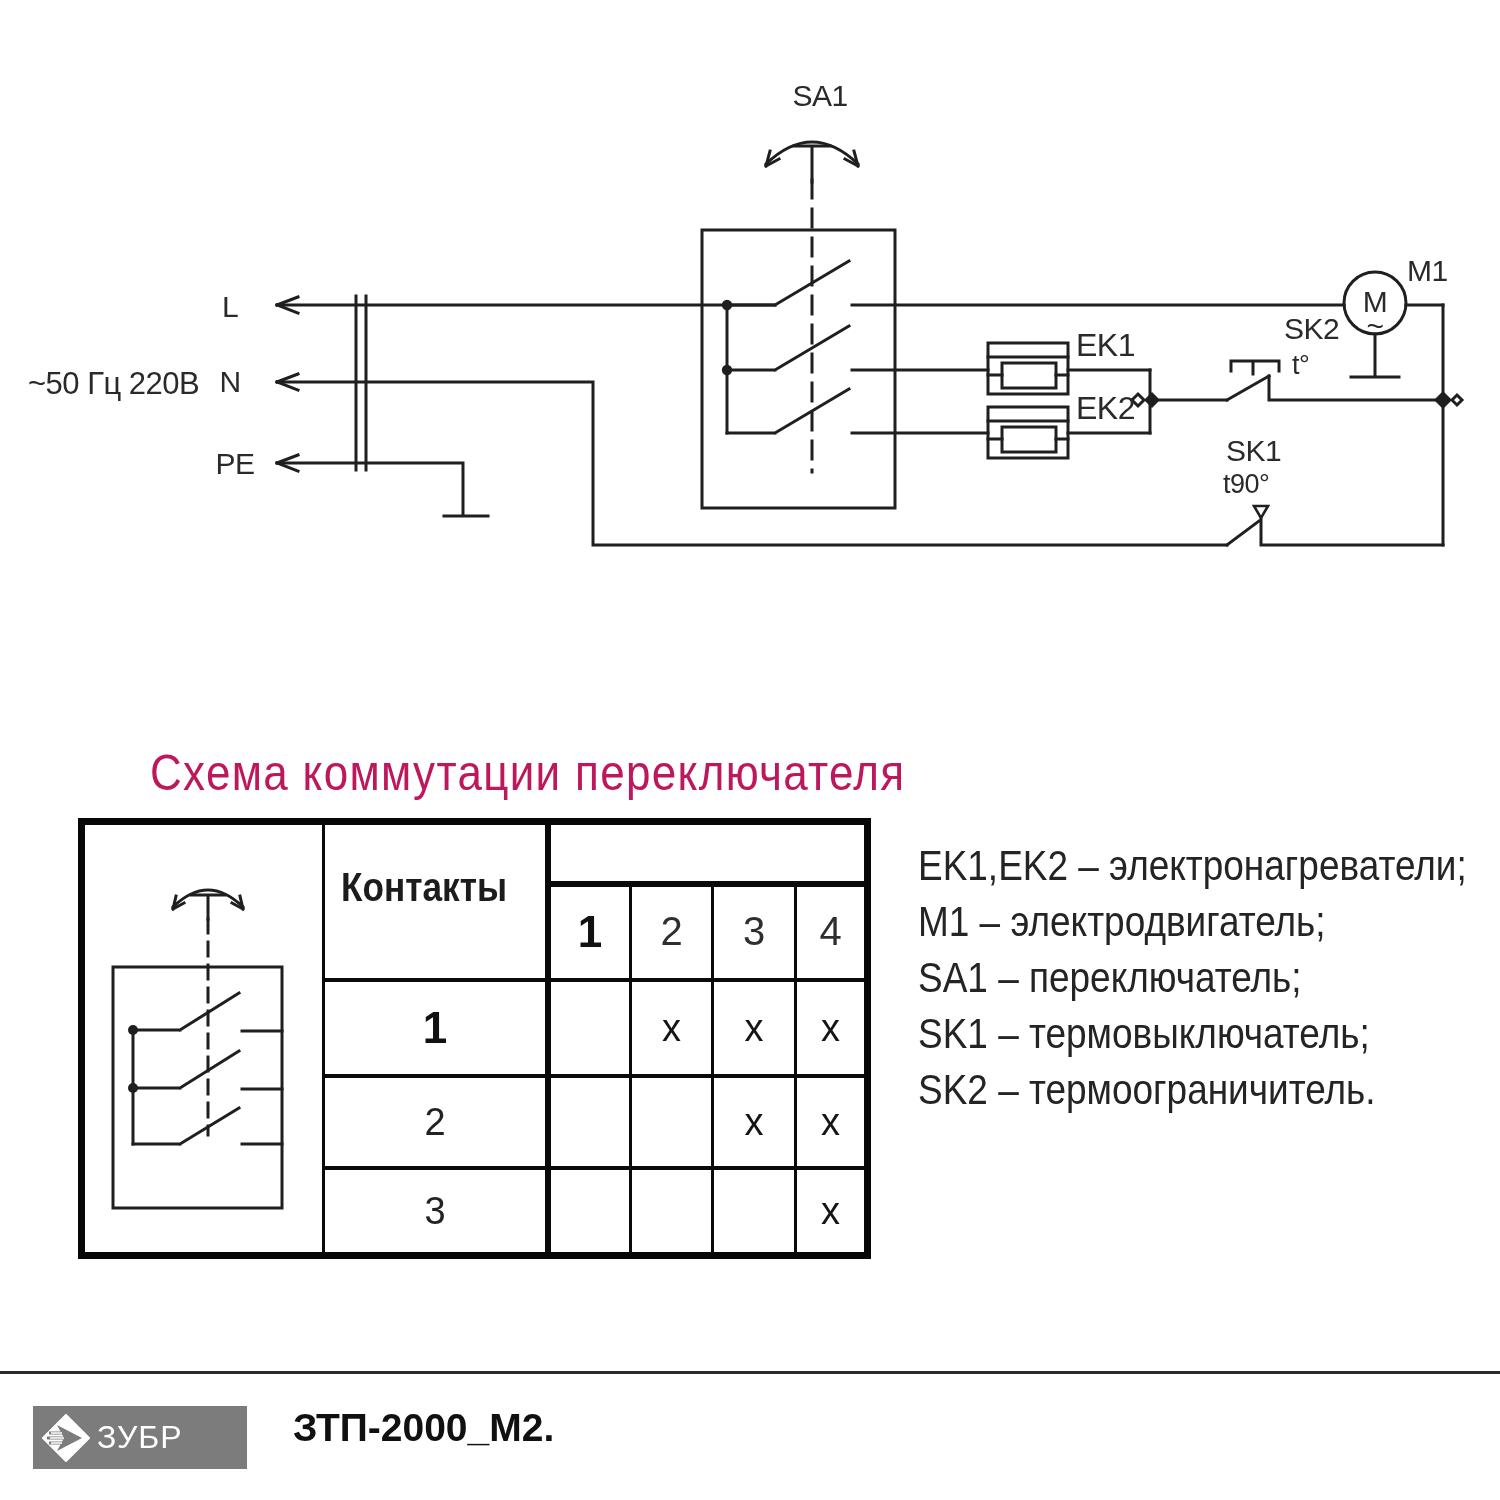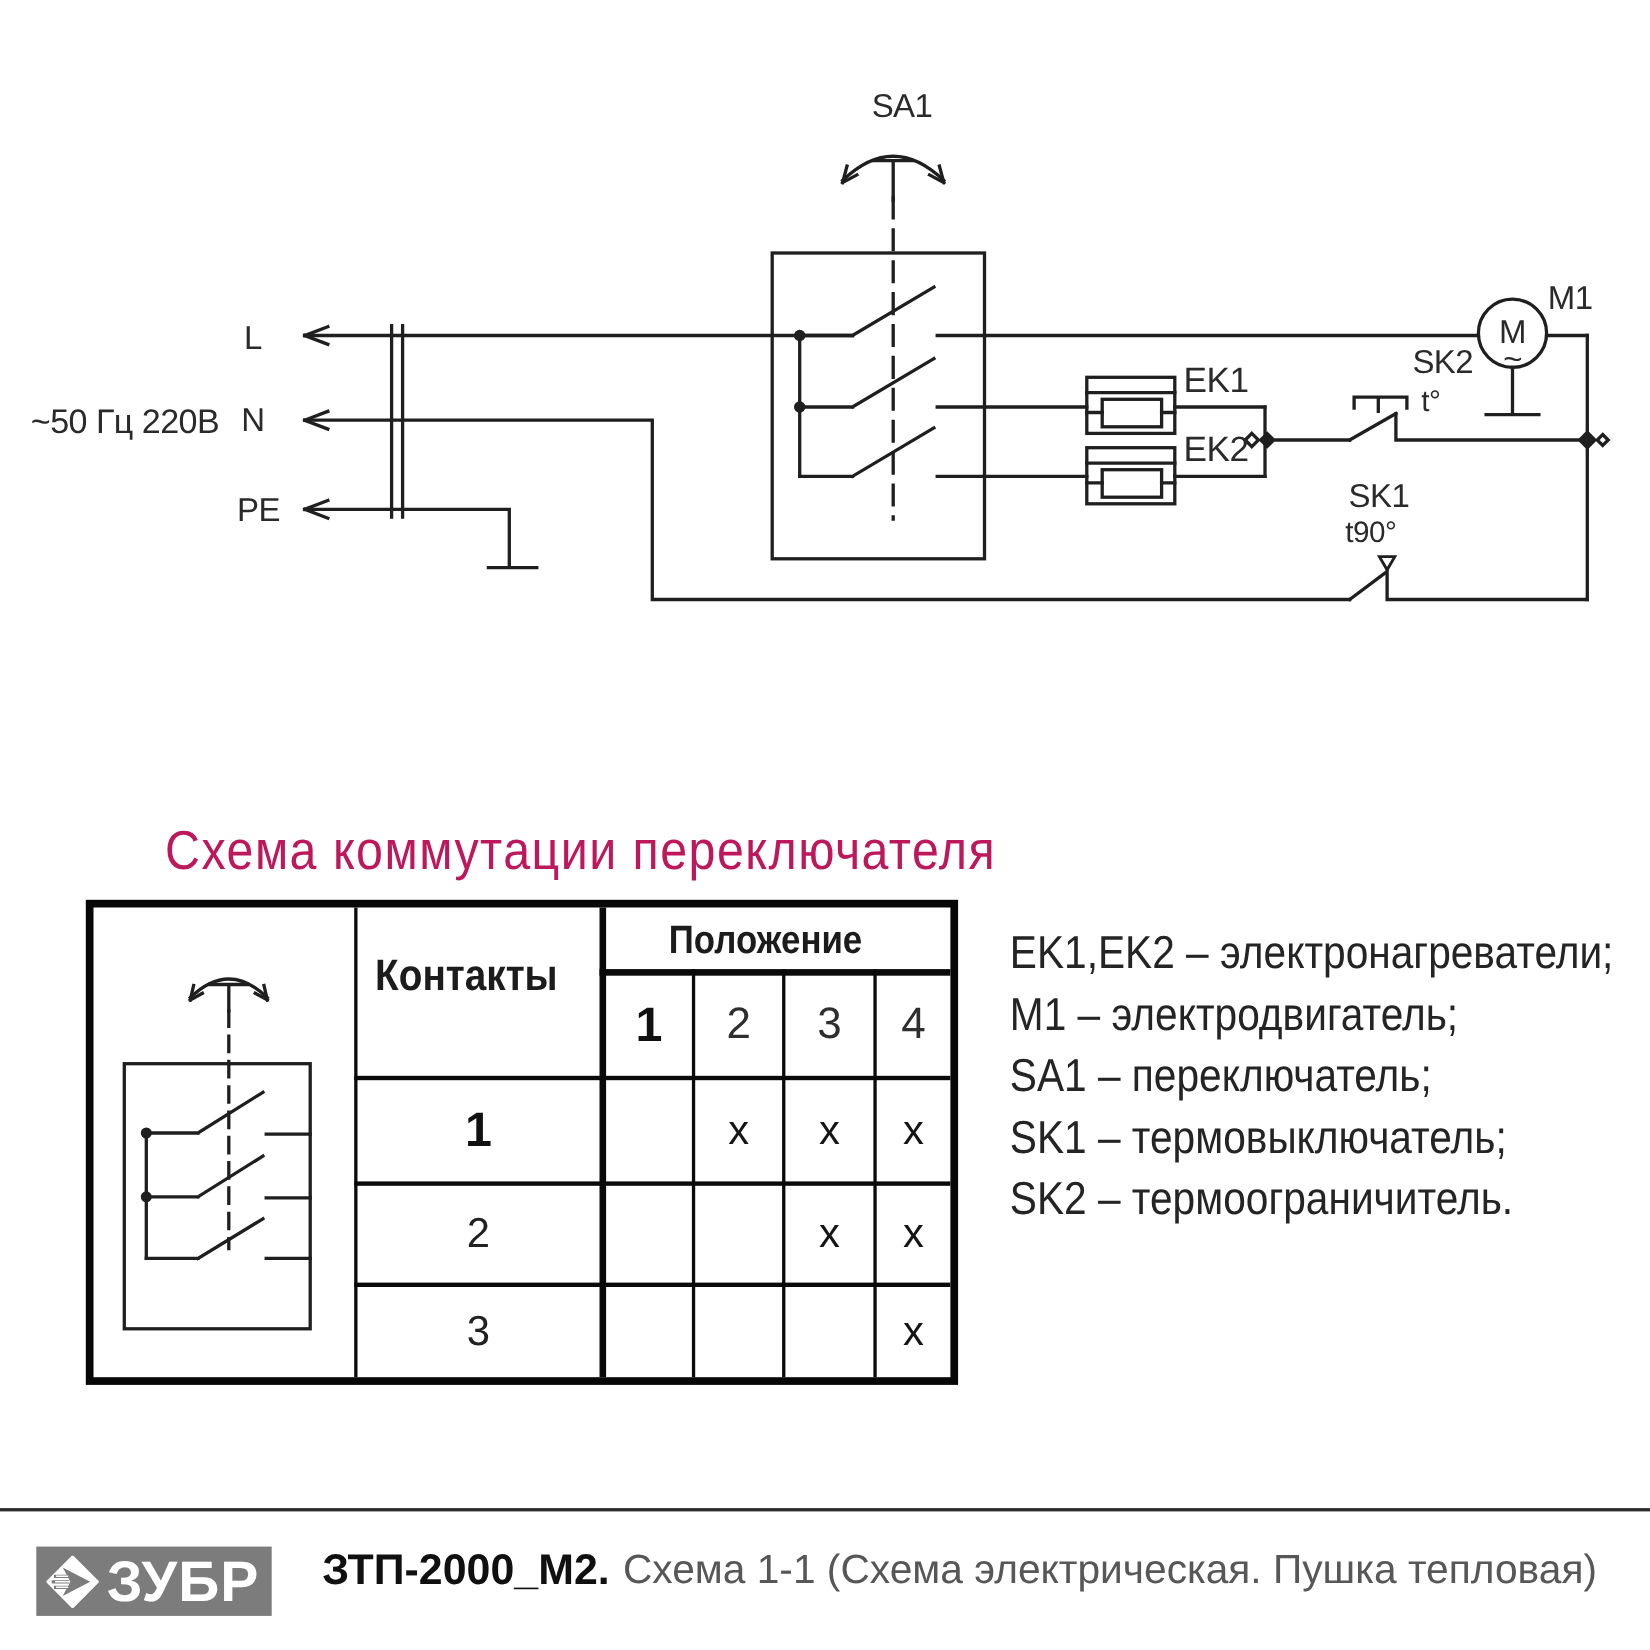--- a/index.html
+++ b/index.html
@@ -24,21 +24,21 @@
   .contact-b{font-size:44px;font-weight:bold;color:#111;}
   .contact-n{font-size:38px;color:#222;}
   .xmark{font-size:38px;color:#151515;}
   
   .legend{position:absolute;left:918px;top:842px;}
   .legend-item{height:56px;font-size:42px;color:#242424;}
   
   .footer-rule{position:absolute;left:0;top:1371px;width:1500px;height:3px;background:#2b2b2b;}
   .logo{position:absolute;left:33px;top:1406px;width:214px;height:63px;
         display:flex;align-items:center;padding-left:9px;box-sizing:border-box;gap:7px;}
-  .logo-text{font-size:52px;font-weight:bold;color:#fff;letter-spacing:1px;}
+  .logo-text{font-size:32px;font-weight:normal;color:#fff;letter-spacing:1px;}
   .footer-line{position:absolute;left:293px;top:1406px;height:63px;display:flex;align-items:flex-start;}
   .model{font-size:39px;font-weight:bold;color:#101010;}
   .descr{font-size:37px;color:#575757;margin-left:12px;}
 </style>
 </head>
 <body>
 
 <div class="page">
 
   <svg width="1500" height="700" viewBox="0 0 1500 700" style="position:absolute;left:0;top:0;">
@@ -159,23 +159,20 @@
       <circle class="sdot" cx="48" cy="263" r="5"></circle>
       <path class="sline" d="M48,205 V319"></path>
       <path class="sline" d="M48,205 H95 M95,205 L154,168 M157,206 H197"></path>
       <path class="sline" d="M48,263 H95 M95,263 L154,226 M157,264 H197"></path>
       <path class="sline" d="M48,319 H95 M95,319 L154,283 M157,319 H197"></path>
     </svg>
 
     <div class="cell hdr" style="left:240px;top:0;width:220px;height:124px;">
       <span class="cond">Контакты</span>
     </div>
-    <div class="cell hdr" style="left:466px;top:2px;width:313px;height:54px;font-size:36px;">
-      <span class="cond">Положение</span>
-    </div>
 
     <div class="cell posnum-b" style="left:466px;top:60px;width:78px;height:93px;">1</div>
     <div class="cell posnum" style="left:547px;top:60px;width:79px;height:93px;">2</div>
     <div class="cell posnum" style="left:629px;top:60px;width:80px;height:93px;">3</div>
     <div class="cell posnum" style="left:712px;top:60px;width:67px;height:93px;">4</div>
 
     <div class="cell contact-b" style="left:240px;top:157px;width:220px;height:92px;">1</div>
     <div class="cell xmark" style="left:466px;top:157px;width:78px;height:92px;"></div>
     <div class="cell xmark" style="left:547px;top:157px;width:79px;height:92px;">x</div>
     <div class="cell xmark" style="left:629px;top:157px;width:80px;height:92px;">x</div>
@@ -209,16 +206,15 @@
       <polygon points="24,1 47,24 24,47 1,24" fill="#ffffff" stroke="#ffffff" stroke-linejoin="round" stroke-width="2"></polygon>
       <polygon points="15,11 40,24 15,37 22,24" fill="#7c7c7c"></polygon>
       <path d="M7,19 H20 M5,24 H21 M7,29 H20" stroke="#7c7c7c" stroke-width="3" fill="none"></path>
       <path d="M9,19 H20 M8,24 H21 M9,29 H20" stroke="#ffffff" stroke-width="1.4" fill="none"></path>
     </svg>
     <span class="logo-text">ЗУБР</span>
   </div>
 
   <div class="footer-line">
     <span class="model">ЗТП-2000_М2.</span>
-    <span class="descr">Схема 1-1 (Схема электрическая. Пушка тепловая)</span>
   </div>
 
 </div>
 
 </body></html>

